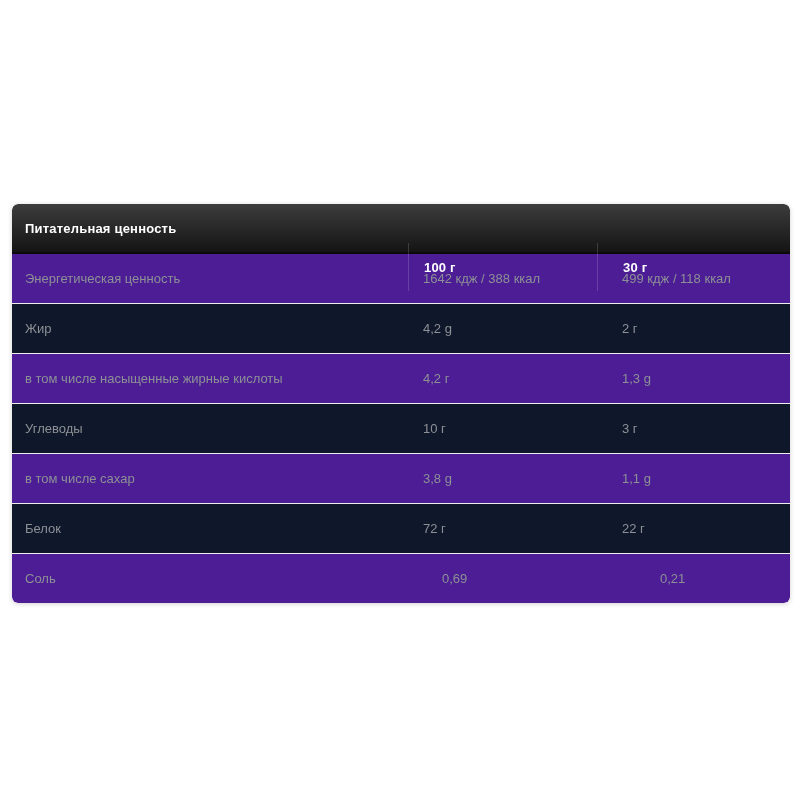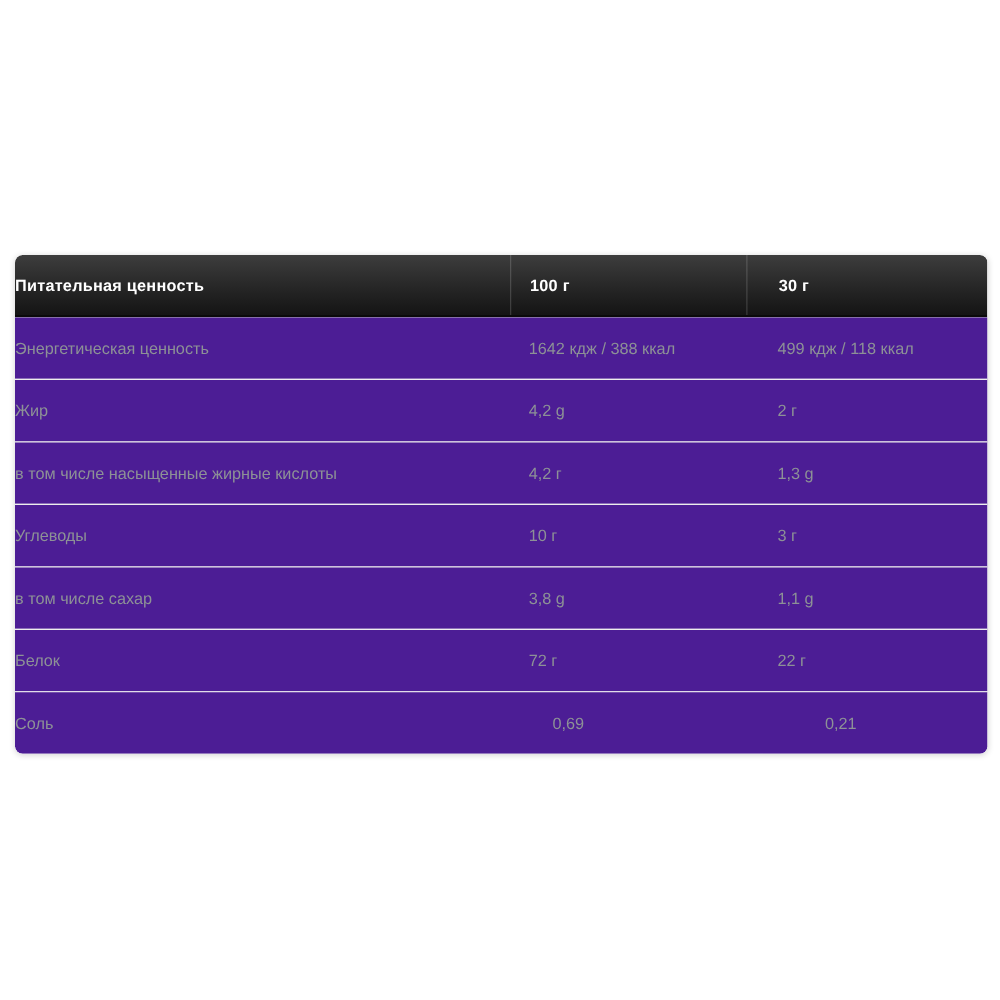--- a/index.html
+++ b/index.html
@@ -37,44 +37,45 @@
     letter-spacing: 0.2px;
   }
   .th {
     display: flex;
     align-items: center;
     box-sizing: border-box;
     height: 100%;
   }
   .col-label {
     width: 396px;
-    padding-left: 0;
+    padding-left: 13px;
     box-sizing: border-box;
   }
   .col-val {
     width: 189px;
     padding-left: 15px;
     box-sizing: border-box;
   }
   .col-val2 {
     flex: 1;
     padding-left: 25px;
     box-sizing: border-box;
   }
   .thead .col-val,
   .thead .col-val2 {
     border-left: 1px solid rgba(255,255,255,0.16);
+    margin-top: 39px;
   }
   .tr {
     display: flex;
     height: 49px;
     align-items: center;
     font-size: 13px;
     color: #8d9196;
-    background: #4c1d95;
+    background: #0f172a;
   }
   .tr.odd {
     background: #4c1d95;
   }
   .tr + .tr {
     border-top: 1px solid #ededed;
   }
   .tr:last-child {
     border-radius: 0 0 6px 6px;
     gap: 19px;

